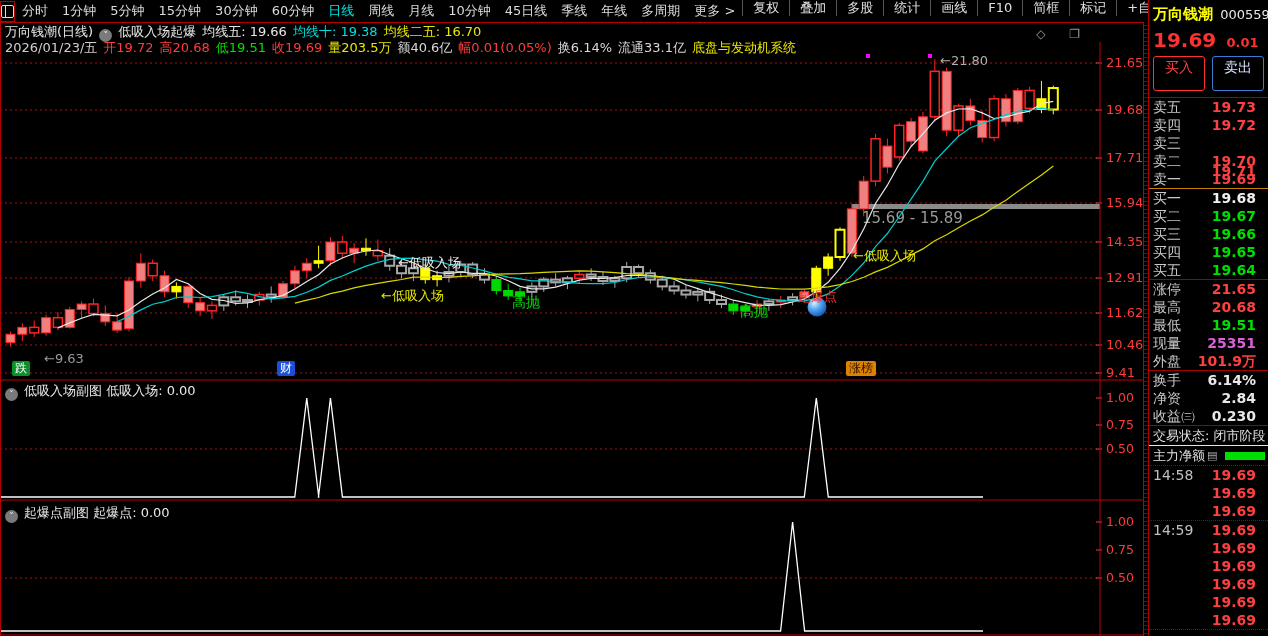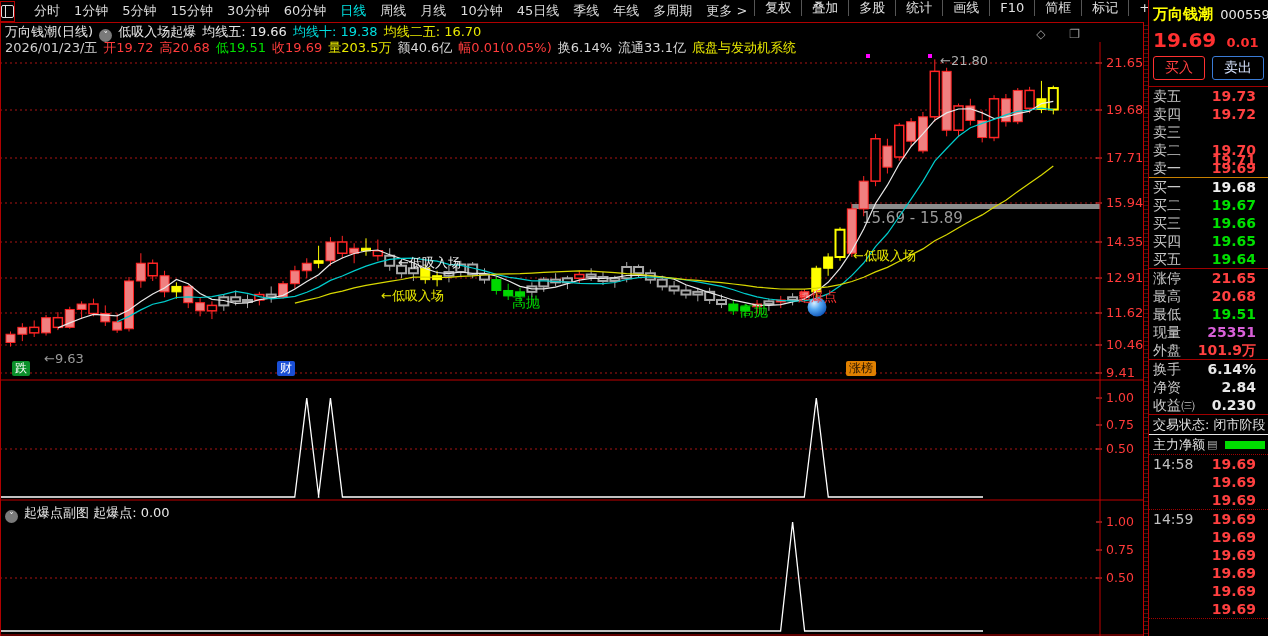--- a/index.html
+++ b/index.html
@@ -32,21 +32,21 @@
   #sidebar{position:absolute;left:1148px;top:0;width:120px;height:636px;background:#000;
            border-left:1px solid #b00000;box-sizing:border-box;overflow:hidden;}
   .sb-sec{border-bottom:1px solid #a00000;overflow:hidden;}
   #sb-title{padding:5px 0 0 4px;white-space:nowrap;height:23px;}
   #sb-name{color:#ffff00;font-size:15px;font-weight:bold;}
   #sb-code{color:#e8e8e8;font-size:13px;margin-left:3px;}
   #sb-price-row{padding-left:4px;white-space:nowrap;height:26px;color:#ff3030;}
   #sb-last{font-size:20px;font-weight:bold;}
   .sb-chg{font-size:13px;margin-left:6px;font-weight:bold;}
   #sb-btns{display:flex;justify-content:space-between;padding:2px 4px 6px 4px;}
-  .sb-btn{width:52px;height:24px;line-height:20px;text-align:center;border-radius:3px;background:#000;
+  .sb-btn{width:52px;height:35px;line-height:20px;text-align:center;border-radius:3px;background:#000;
           font-size:14px;box-sizing:border-box;}
   #buy-btn{border:1px solid #ff3030;color:#ff4040;}
   #sell-btn{border:1px solid #3a7bd5;color:#d8e4ff;}
   .sb-row{display:flex;justify-content:space-between;height:18px;line-height:18px;
           padding:0 12px 0 4px;font-size:14px;white-space:nowrap;}
   .sb-row .lbl{color:#c8c8c8;}
   .sb-row .val{font-weight:bold;}
   #ask-rows{border-bottom:1px solid #c88000;}
   #sb-status{padding:1px 0 1px 4px;white-space:nowrap;color:#e0e0e0;height:17px;line-height:17px;border-bottom:1px solid #e5e5e5;}
   #sb-netflow{display:flex;align-items:center;padding:2px 0 2px 4px;height:15px;border-bottom:1px dotted #a00000;}
@@ -63,21 +63,21 @@
 </style>
 </head>
 <body>
 
 <div id="app">
 
   <div id="menubar">
     <div id="layout-btn">
         <div class="glyph"></div>
       </div>
-    <div id="menubar-items" style="display:flex;padding-left:12px;">
+    <div id="menubar-items" style="display:flex;">
         <span class="menu-item">分时</span>
         <span class="menu-item">1分钟</span>
         <span class="menu-item">5分钟</span>
         <span class="menu-item">15分钟</span>
         <span class="menu-item">30分钟</span>
         <span class="menu-item">60分钟</span>
         <span class="menu-item active">日线</span>
         <span class="menu-item">周线</span>
         <span class="menu-item">月线</span>
         <span class="menu-item">10分钟</span>
@@ -355,20 +355,23 @@
         <line x1="1143.5" y1="0" x2="1143.5" y2="614" stroke="#c00000"></line>
         <line x1="0" y1="613" x2="1148" y2="613" stroke="#c00000"></line>
       </svg>
 
     <div class="hdr" id="hdr1">
       <span style="color:#e8e8e8">万向钱潮(日线)</span><span class="collapse-icon">˅</span><span style="color:#e8e8e8">低吸入场起爆</span><span id="ma-labels"><span style="color: rgb(232, 232, 232);">均线五: 19.66</span><span style="color: rgb(0, 222, 222);">均线十: 19.38</span><span style="color: rgb(232, 232, 0);">均线二五: 16.70</span></span>
     </div>
     <div class="hdr" id="hdr2"><span id="info-items"><span style="color: rgb(208, 208, 208);">2026/01/23/五</span><span style="color: rgb(255, 60, 60);">开19.72</span><span style="color: rgb(255, 60, 60);">高20.68</span><span style="color: rgb(0, 224, 0);">低19.51</span><span style="color: rgb(255, 60, 60);">收19.69</span><span style="color: rgb(232, 232, 0);">量203.5万</span><span style="color: rgb(216, 216, 216);">额40.6亿</span><span style="color: rgb(255, 60, 60);">幅0.01(0.05%)</span><span style="color: rgb(216, 216, 216);">换6.14%</span><span style="color: rgb(216, 216, 216);">流通33.1亿</span><span style="color: rgb(232, 232, 0);">底盘与发动机系统</span></span></div>
     <div id="chart-corner-icons">◇ ❐</div>
 
+    <div class="panel-hdr" id="panel1-hdr">
+      <span class="collapse-icon">˅</span><span>低吸入场副图</span>&nbsp;<span>低吸入场: 0.00</span>
+    </div>
     <div class="panel-hdr" id="panel2-hdr">
       <span class="collapse-icon">˅</span><span>起爆点副图</span>&nbsp;<span>起爆点: 0.00</span>
     </div>
     <div id="badges">
         <div class="badge" style="left: 12px; top: 339px; background: rgb(10, 143, 42); color: rgb(255, 255, 255);">跌</div>
         <div class="badge" style="left: 277px; top: 339px; background: rgb(26, 79, 214); color: rgb(255, 255, 255);">财</div>
         <div class="badge" style="left: 846px; top: 339px; background: rgb(224, 128, 0); color: rgb(42, 22, 0);">涨榜</div>
       </div>
   </div>
 

